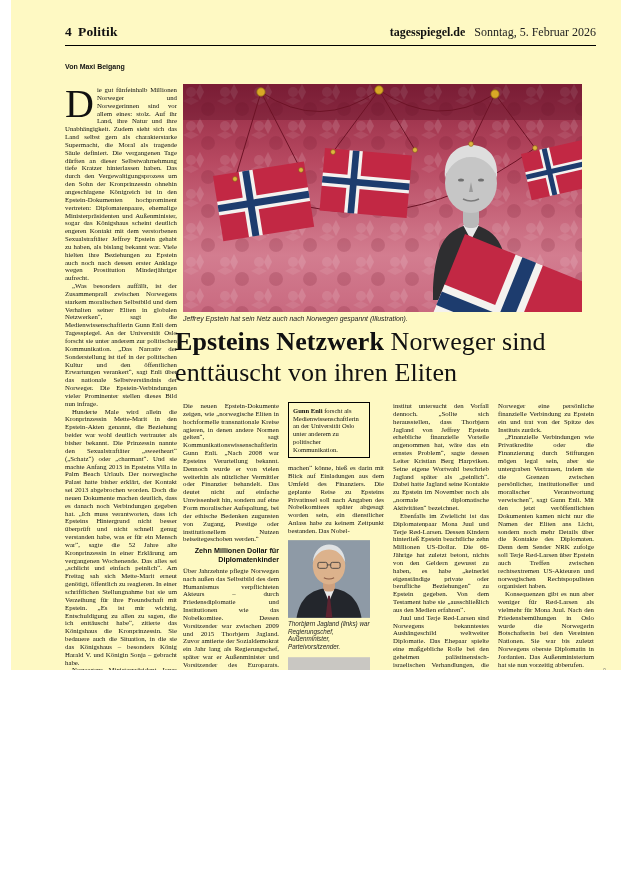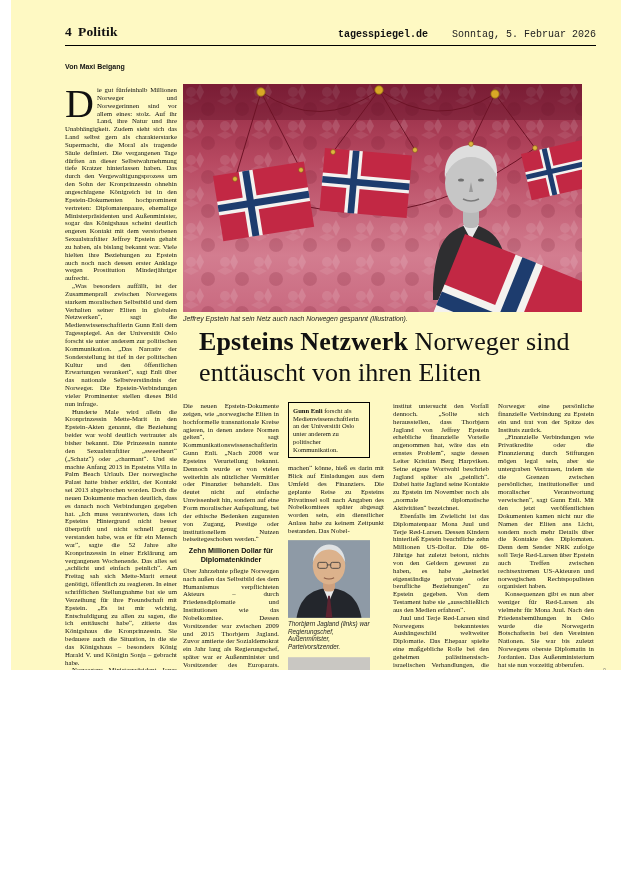--- a/index.html
+++ b/index.html
@@ -9,21 +9,21 @@
     font-family:"Liberation Serif", serif; color:#111; overflow:hidden;margin-left:11px;
   }
   
   .masthead {
     position:absolute; left:54px; right:36px; top:24px;
     display:flex; justify-content:space-between; align-items:flex-end;
     border-bottom:1.6px solid #000; padding-bottom:5px;
   }
   .section-title { font-size:13.5px; font-weight:bold; letter-spacing:.2px; }
   .section-title .pagenum { margin-right:6px; }
-  .masthead-right { font-family:Liberation Mono, monospace; font-size:10px; display:flex; align-items:baseline; gap:24px; }
+  .masthead-right { font-family:Liberation Serif, serif; font-size:12px; display:flex; align-items:baseline; gap:9px; }
   .site { font-weight:bold; }
   .mast-date { color:#222; }
   .byline {
     position:absolute; left:54px; top:63px;
     font-family:"Liberation Sans", sans-serif; font-size:7px; font-weight:bold;
   }
   
   .body-text { font-size:6.8px; line-height:7.85px; text-align:justify; }
   .body-text p { margin:0; }
   .body-text p + p { text-indent:7px; }
@@ -33,34 +33,34 @@
   }
   
   .illustration { position:absolute; left:172px; top:84px; width:399px; }
   .illustration svg { display:block; }
   .illustration figcaption {
     margin-top:3px; font-family:"Liberation Sans", sans-serif;
     font-size:6.9px; font-style:italic; color:#1c1c1c;
   }
   
   .headline {
-    position:absolute; left:188px; top:327px; width:412px;
+    position:absolute; left:164px; top:327px; width:412px;
     font-size:26px; line-height:30.5px; font-weight:400; letter-spacing:.1px;
   }
   .headline .kicker { font-weight:bold; }
   
   .col { position:absolute; top:402px; width:96px; height:460px; overflow:hidden; }
   .colB { left:172px; }
   .colC { left:277px; }
   .colD { left:382px; }
   .colE { left:487px; }
   .subhead {
     font-family:"Liberation Sans", sans-serif;
     font-size:7.2px; font-weight:bold; line-height:8.6px;
-    margin:4px 0 2.5px; text-align:center;
+    margin:4px 0 2.5px; text-align:right;
   }
   
   .infobox {
     display:block; width:82px; border:1px solid #000; padding:4px;
     font-size:6.6px; line-height:7.7px; text-align:left; margin:0 0 6px 0;
   }
   .infobox-name { font-weight:bold; }
   .colC .chunk { margin-bottom:5px; }
   .inset-photo { margin:0 0 7px 0; width:82px; }
   .inset-photo svg { display:block; }

